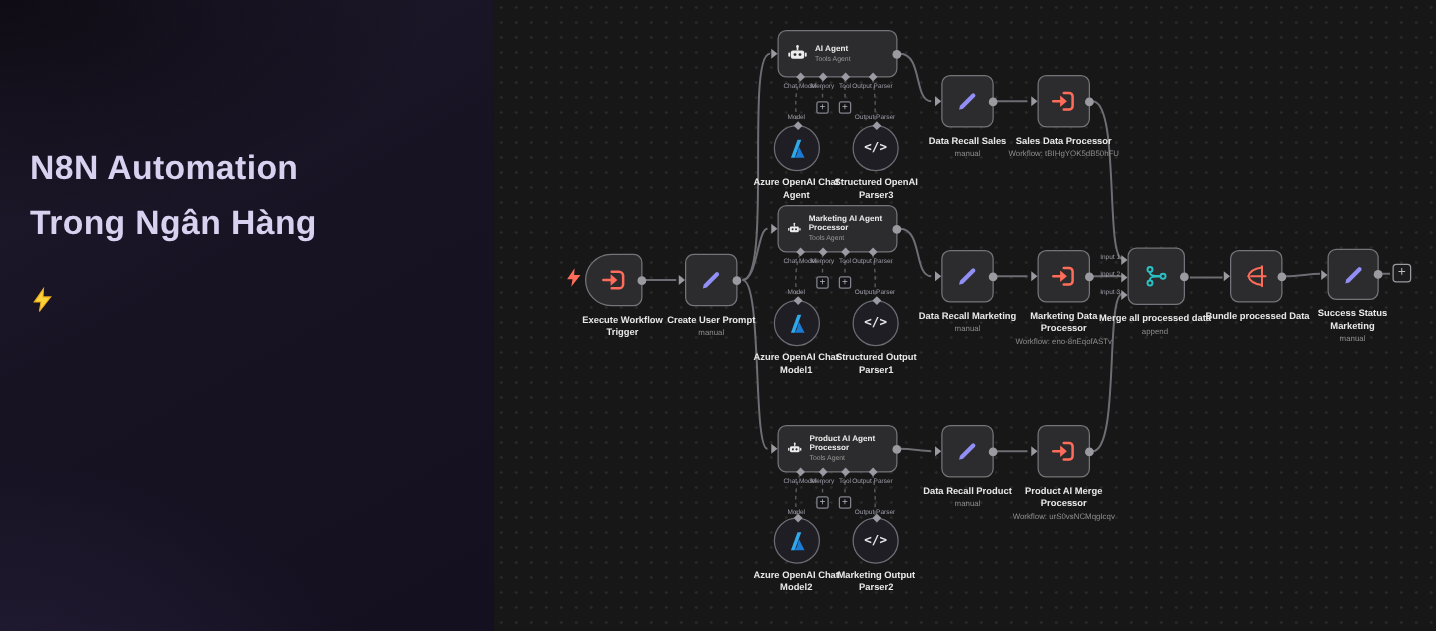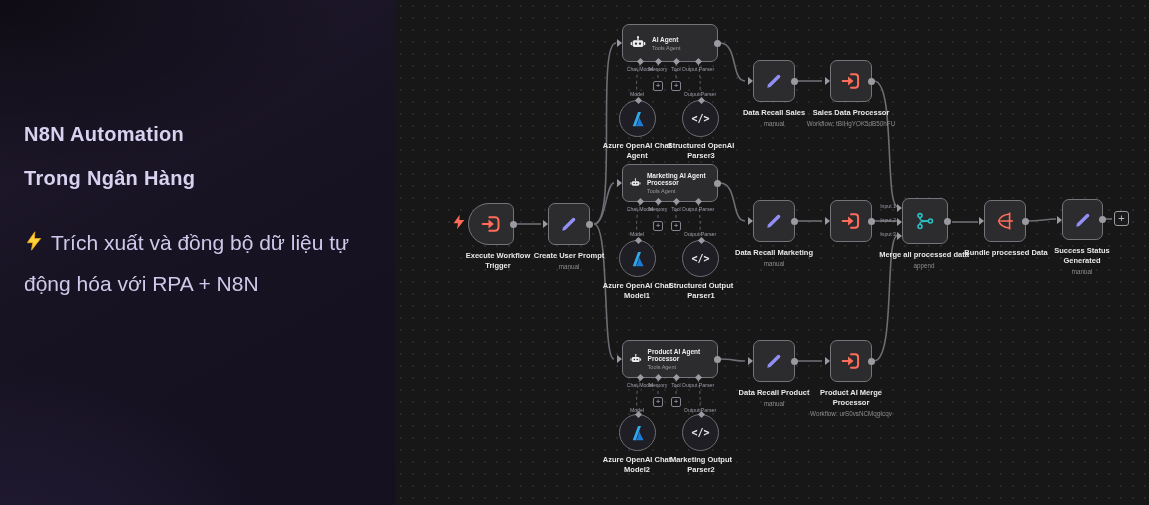--- a/index.html
+++ b/index.html
@@ -7,21 +7,21 @@
     font-family:"Liberation Sans","DejaVu Sans",sans-serif; }
   #stage { position:relative; width:1149px; height:505px; }
 
   
   #panel { position:absolute; left:0; top:0; width:395px; height:505px;
     background:
       radial-gradient(ellipse 420px 300px at 0% 115%, rgba(62,50,96,.35), transparent 70%),
       radial-gradient(ellipse 500px 260px at 0% 0%, rgba(0,0,0,.55), transparent 70%),
       linear-gradient(150deg,#201a2d 0%,#181323 45%,#141020 100%); }
   .panel-title { position:absolute; left:24px; top:112px; width:340px;
-    font-size:20px; font-weight:700; line-height:44px; color:#d8d2f0; letter-spacing:.3px; }
+    font-size:27px; font-weight:700; line-height:44px; color:#d8d2f0; letter-spacing:.3px; }
   .panel-sub { position:absolute; left:24px; top:222px; width:330px;
     font-size:21px; font-weight:400; line-height:41px; color:#cfc8ea; }
   .bolt-big { display:inline-block; width:20px; height:24px; vertical-align:-3px; margin-right:7px; }
 
   
   #canvas { position:absolute; left:395px; top:0; width:754px; height:505px;
     background-color:#171717;
     background-image:radial-gradient(#2a2a2a 1px, transparent 1.2px);
     background-size:12px 12px; }
   #wires { position:absolute; left:0; top:0; width:1149px; height:505px; pointer-events:none; }
@@ -67,21 +67,21 @@
 <div id="stage">
 
   <div id="panel">
     <div class="panel-title">
       <div>N8N Automation</div>
       <div>Trong Ngân Hàng</div>
     </div>
     <div class="panel-sub">
       <svg class="bolt-big" viewBox="0 0 24 24">
         <polygon points="13,1 4,14 10.5,14 9,23 20,9 12.5,9" fill="#ffd43a" stroke="#e8a71c" stroke-width="1"></polygon>
-      </svg><span>Trích xuất và đồng bộ dữ liệu tự động hóa với RPA + N8N</span>
+      </svg>
     </div>
   </div>
 
   <div id="canvas"></div>
 
   <svg id="wires" viewBox="0 0 1149 505">
     <g stroke="#6d6d73" stroke-width="1.6" fill="none">
       <path d="M514 224 H541"></path>
       <path d="M594 224 C618 224 596 43 616 43"></path>
       <path d="M594 224 C606 224 606 183 614 183"></path>
@@ -327,20 +327,24 @@
   </div>
   <div class="node sq" style="left:830px;top:200px">
     <svg class="icon20" viewBox="0 0 24 24">
       <path d="M12 4h5a3.5 3.5 0 013.5 3.5v9A3.5 3.5 0 0117 20h-5" fill="none" stroke="#ff6d5a" stroke-width="2.4" stroke-linecap="round"></path>
       <path d="M2 12h8" stroke="#ff6d5a" stroke-width="2.4" stroke-linecap="round"></path>
       <polygon points="8.5,6.5 15,12 8.5,17.5" fill="#ff6d5a"></polygon>
     </svg>
     <span class="inarrow inmid"></span>
     <span class="outdot"></span>
   </div>
+  <div class="nlabel" style="left:806px;top:248px">
+    <div>Marketing Data Processor</div>
+    <div class="nsub">Workflow: eno-8nEqofASTv</div>
+  </div>
 
   <div class="node sq" style="left:753px;top:340px">
     <svg class="icon18" viewBox="0 0 24 24">
       <path d="M3 21l1-4.2L16.8 4a2.3 2.3 0 013.2 3.2L7.2 20 3 21z" fill="#918ef4"></path>
     </svg>
     <span class="inarrow inmid"></span>
     <span class="outdot"></span>
   </div>
   <div class="nlabel" style="left:729px;top:388px">
     <div>Data Recall Product</div>
@@ -401,19 +405,19 @@
   </div>
 
   <div class="node" style="left:1062px;top:199px;width:41px;height:41px;display:flex;align-items:center;justify-content:center">
     <svg class="icon18" viewBox="0 0 24 24">
       <path d="M3 21l1-4.2L16.8 4a2.3 2.3 0 013.2 3.2L7.2 20 3 21z" fill="#918ef4"></path>
     </svg>
     <span class="inarrow inmid"></span>
     <span class="outdot"></span>
   </div>
   <div class="nlabel" style="left:1037px;top:246px">
-    <div>Success Status Generated</div>
+    <div>Success Status Marketing</div>
     <div class="nsub">manual</div>
   </div>
 
   <span class="endplus" style="left:1114px;top:211px"></span>
 
 </div>
 
 </body></html>

